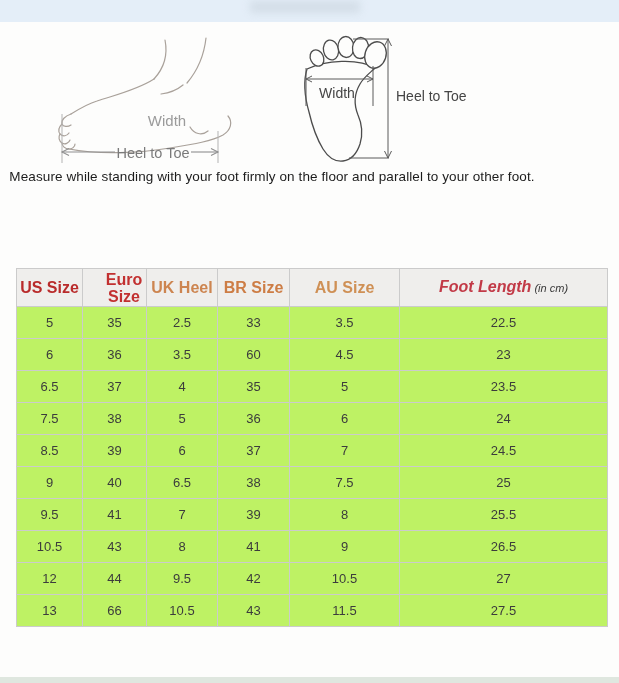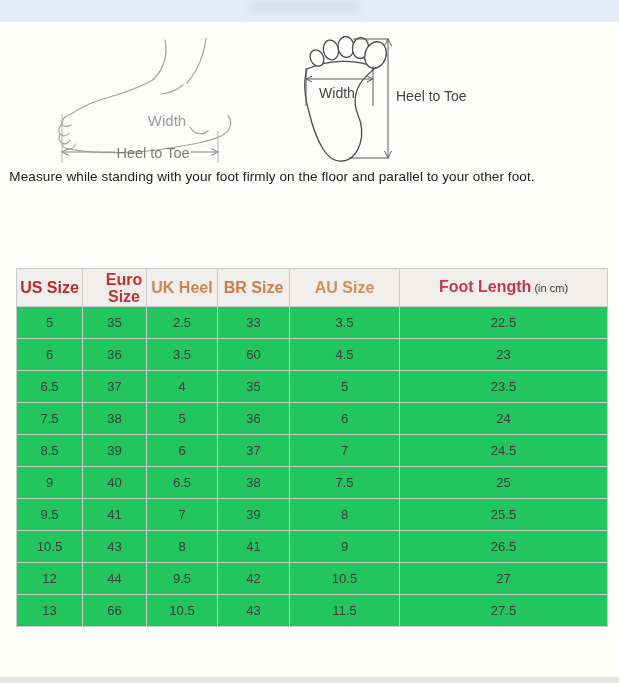--- a/index.html
+++ b/index.html
@@ -14,21 +14,21 @@
   .diagram-area{position:absolute;top:22px;left:0;width:619px;height:160px;}
   .svg-side-foot{position:absolute;left:55px;top:8px;}
   .svg-footprint{position:absolute;left:293px;top:0;}
   svg text{font-family:"Liberation Sans",sans-serif;}
   .caption{
     position:absolute;top:167px;left:0;width:544px;text-align:center;
     font-size:13.5px;line-height:20px;color:#1c1c1c;letter-spacing:0.1px;
   }
   table.size-table{
     position:absolute;top:268px;left:16px;width:591px;
-    border-collapse:collapse;table-layout:fixed;background:#22c55e;
+    border-collapse:collapse;table-layout:fixed;background:#bef264;
   }
   table.size-table th, table.size-table td{
     border:1px solid #cbcbcb;text-align:center;vertical-align:middle;padding:0 2px;
   }
   table.size-table th{
     height:37px;background:#efeeec;font-size:16px;font-weight:bold;
     white-space:nowrap;line-height:17px;
   }
   table.size-table th:nth-child(2){white-space:normal;padding-left:21px;}
   table.size-table th .col-suffix{
@@ -117,21 +117,21 @@
         <col style="width:110px">
         <col style="width:208px">
     </colgroup>
     <thead>
       <tr>
           <th style="color: rgb(185, 43, 43);"><span class="col-label">US Size</span></th>
           <th style="color: rgb(194, 48, 48);"><span class="col-label">Euro Size</span></th>
           <th style="color: rgb(205, 133, 80);"><span class="col-label">UK Heel</span></th>
           <th style="color: rgb(205, 125, 69); margin-left: 20px;"><span class="col-label">BR Size</span></th>
           <th style="color: rgb(207, 144, 85);"><span class="col-label">AU Size</span></th>
-          <th style="color: rgb(194, 58, 71);"><span class="col-label">Foot Length</span><span class="col-suffix"> (in cm)</span></th>
+          <th style="color: rgb(194, 58, 71); font-style: italic;"><span class="col-label">Foot Length</span><span class="col-suffix"> (in cm)</span></th>
         </tr>
     </thead>
     <tbody>
         <tr>
           <td>5</td>
           <td>35</td>
           <td>2.5</td>
           <td>33</td>
           <td>3.5</td>
           <td>22.5</td>

